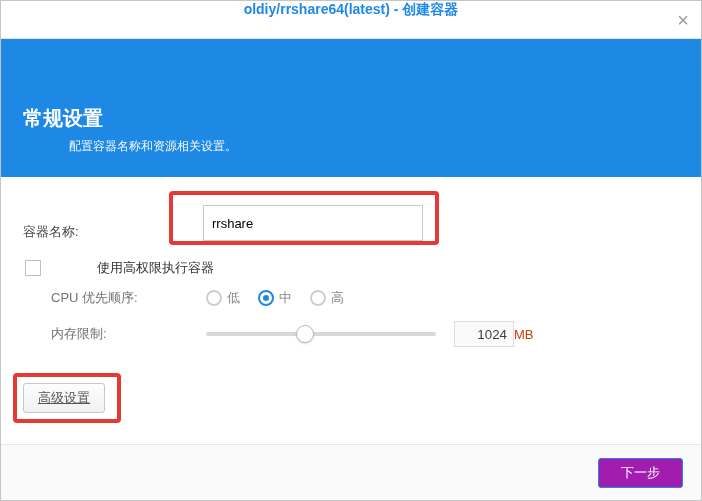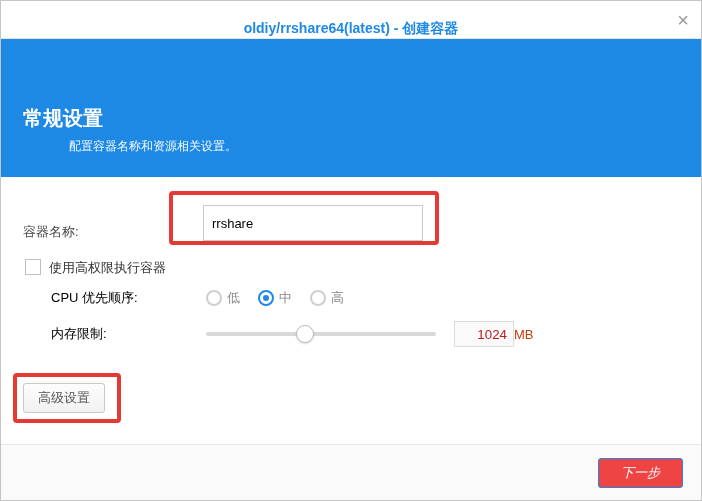--- a/index.html
+++ b/index.html
@@ -1,50 +1,50 @@
 <!DOCTYPE html>
 <html><head>
 <meta charset="utf-8">
 <style>
   * { box-sizing: border-box; margin: 0; padding: 0; }
   body { font-family: "Microsoft YaHei", Arial, sans-serif; font-size: 13px; color: #333; background: #fff; }
   .window { width: 702px; height: 501px; border: 1px solid #c5c5c5; position: relative; display: flex; flex-direction: column; }
-  .titlebar { height: 38px; background: #fff; border-bottom: 1px solid #e6e6e6; display: flex; align-items: flex-end; justify-content: center; position: relative; }
+  .titlebar { height: 38px; background: #fff; border-bottom: 1px solid #e6e6e6; display: flex; align-items: flex-start; justify-content: center; position: relative; }
   .titlebar-text { color: #1e88e5; font-weight: 600; font-size: 14px; }
   .close-btn { position: absolute; right: 12px; top: 50%; transform: translateY(-50%); color: #999; font-size: 20px; line-height: 1; cursor: pointer; }
   .banner { background: #1e88e5; color: #fff; padding: 20px 22px 22px 22px; }
   .banner-title { font-size: 20px; font-weight: 600; margin-bottom: 6px; margin-top: 46px; }
   .banner-sub { font-size: 12px; opacity: .95; margin-left: 46px; }
   .content { flex: 1; padding: 28px 22px 10px 22px; }
   .row { display: flex; align-items: flex-end; margin-bottom: 18px; }
   .label-col { width: 180px; color: #444; }
   .name-wrap { position: relative; display: inline-block; }
   .name-input { width: 220px; height: 36px; border: 1px solid #c9c9c9; padding: 0 8px; font-size: 13px; outline: none; }
   .hl-name { position: absolute; left: -34px; top: -14px; width: 270px; height: 54px; border: 4px solid #e53935; border-radius: 4px; pointer-events: none; }
   .opts { margin-left: 2px; }
-  .chk-row { display: flex; align-items: flex-start; margin-bottom: 12px; }
+  .chk-row { display: flex; align-items: center; margin-bottom: 12px; gap: 48px; }
   .chk { width: 16px; height: 16px; border: 1px solid #bfbfbf; margin-right: 8px; background: #fff; }
   .sub-row { display: flex; align-items: center; margin: 10px 0 14px 26px; }
-  .sub-label { width: 155px; color: #000000; }
+  .sub-label { width: 155px; color: #737373; }
   .radio-group { display: flex; align-items: center; gap: 18px; color: #888; }
   .radio { width: 16px; height: 16px; border-radius: 50%; border: 2px solid #cfcfcf; display: inline-block; vertical-align: middle; margin-right: 5px; position: relative; }
   .radio.sel { border-color: #1e88e5; }
   .radio.sel::after { content: ""; position: absolute; left: 3px; top: 3px; width: 6px; height: 6px; background: #1e88e5; border-radius: 50%; }
   .rlabel { vertical-align: middle; }
   .slider-wrap { display: flex; align-items: center; }
   .slider { position: relative; width: 230px; height: 4px; background: #d8d8d8; border-radius: 2px; }
   .slider-knob { position: absolute; left: 90px; top: -7px; width: 18px; height: 18px; background: #fff; border: 1px solid #bbb; border-radius: 50%; box-shadow: 0 1px 2px rgba(0,0,0,.15); }
-  .mem-box { width: 60px; height: 26px; border: 1px solid #dcdcdc; text-align: right; padding: 0 6px; color: #b91c1c; background: #fafafa; margin-left: 18px; }
+  .mem-box { width: 60px; height: 26px; border: 1px solid #dcdcdc; text-align: right; padding: 0 6px; color: #404040; background: #fafafa; margin-left: 18px; }
   .mem-unit { color: #c2410c; }
   .adv-wrap { position: relative; display: inline-block; margin-top: 22px; }
-  .adv-btn { height: 30px; padding: 0 14px; background: linear-gradient(#fdfdfd,#f1f1f1); border: 1px solid #c8c8c8; border-radius: 3px; color: #555; cursor: pointer; font-size: 13px; }
+  .adv-btn { height: 30px; padding: 0 14px; background: linear-gradient(#fdfdfd,#f1f1f1); border: 1px solid #c8c8c8; border-radius: 3px; color: #555; cursor: pointer; font-size: 13px; text-decoration: underline; }
   .hl-adv { position: absolute; left: -10px; top: -10px; width: 108px; height: 50px; border: 4px solid #e53935; border-radius: 4px; pointer-events: none; }
   .footer { height: 56px; border-top: 1px solid #e6e6e6; display: flex; align-items: center; justify-content: flex-end; padding: 0 18px; gap: 12px; background: #fafafa; }
   .btn { height: 30px; padding: 0 22px; border: 1px solid #c8c8c8; border-radius: 3px; background: linear-gradient(#fdfdfd,#f1f1f1); color: #555; cursor: pointer; font-size: 13px; }
-  .btn.primary { background: #ef4444; border-color: #1e88e5; color: #fff; font-style: italic; }
+  .btn.primary { background: #a21caf; border-color: #1e88e5; color: #fff; }
 </style>
 </head>
 <body>
 
 <div class="window">
   <div class="titlebar">
     <span class="titlebar-text">oldiy/rrshare64(latest) - 创建容器</span>
     <span class="close-btn">×</span>
   </div>
 

